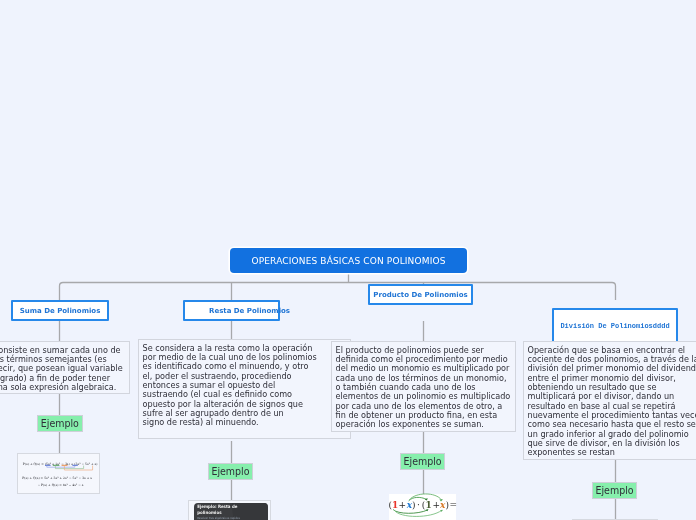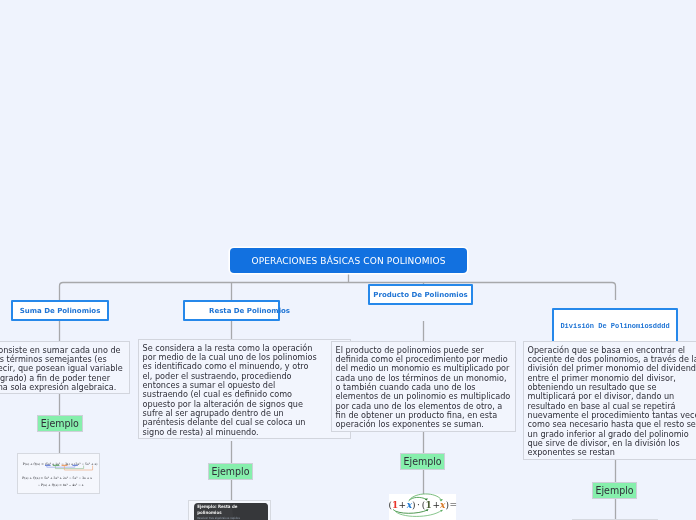--- a/index.html
+++ b/index.html
@@ -92,21 +92,20 @@
     </div>
   <div class="abs textbox" style="left:138.2px;top:339px;width:213px;height:100.3px;">
       <div>Se considera a la resta como la operación</div>
       <div>por medio de la cual uno de los polinomios</div>
       <div>es identificado como el minuendo, y otro</div>
       <div>el, poder el sustraendo, procediendo</div>
       <div>entonces a sumar el opuesto del</div>
       <div>sustraendo (el cual es definido como</div>
       <div>opuesto por la alteración de signos que</div>
       <div>sufre al ser agrupado dentro de un</div>
-      <div>paréntesis delante del cual se coloca un</div>
       <div>signo de resta) al minuendo.</div>
     </div>
   <div class="abs textbox" style="left:331.4px;top:341.2px;width:185px;height:90.6px;">
       <div>El producto de polinomios puede ser</div>
       <div>definida como el procedimiento por medio</div>
       <div>del medio un monomio es multiplicado por</div>
       <div>cada uno de los términos de un monomio,</div>
       <div>o también cuando cada uno de los</div>
       <div>elementos de un polinomio es multiplicado</div>
       <div>por cada uno de los elementos de otro, a</div>

